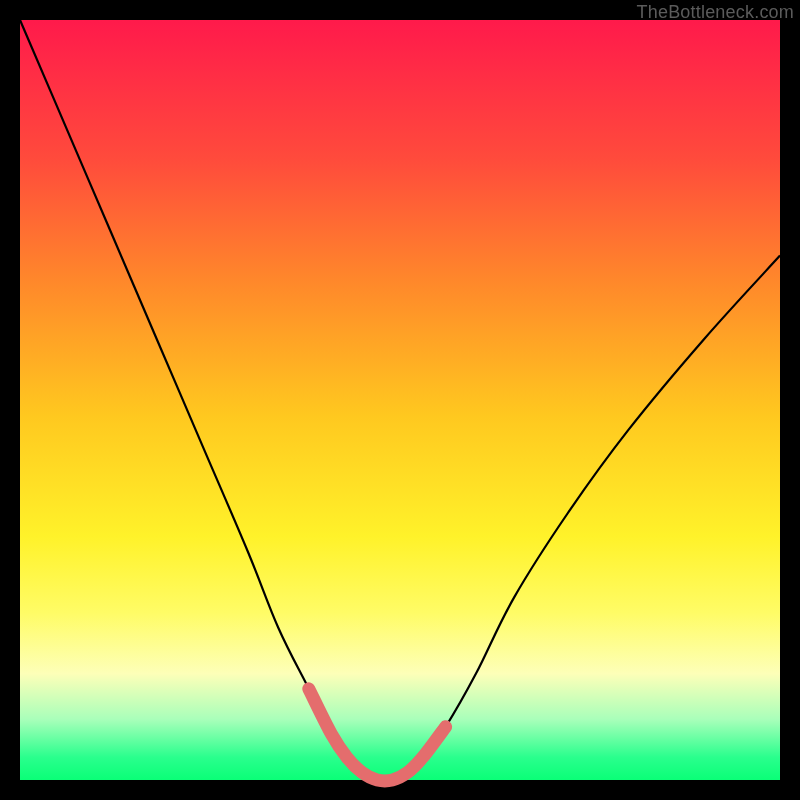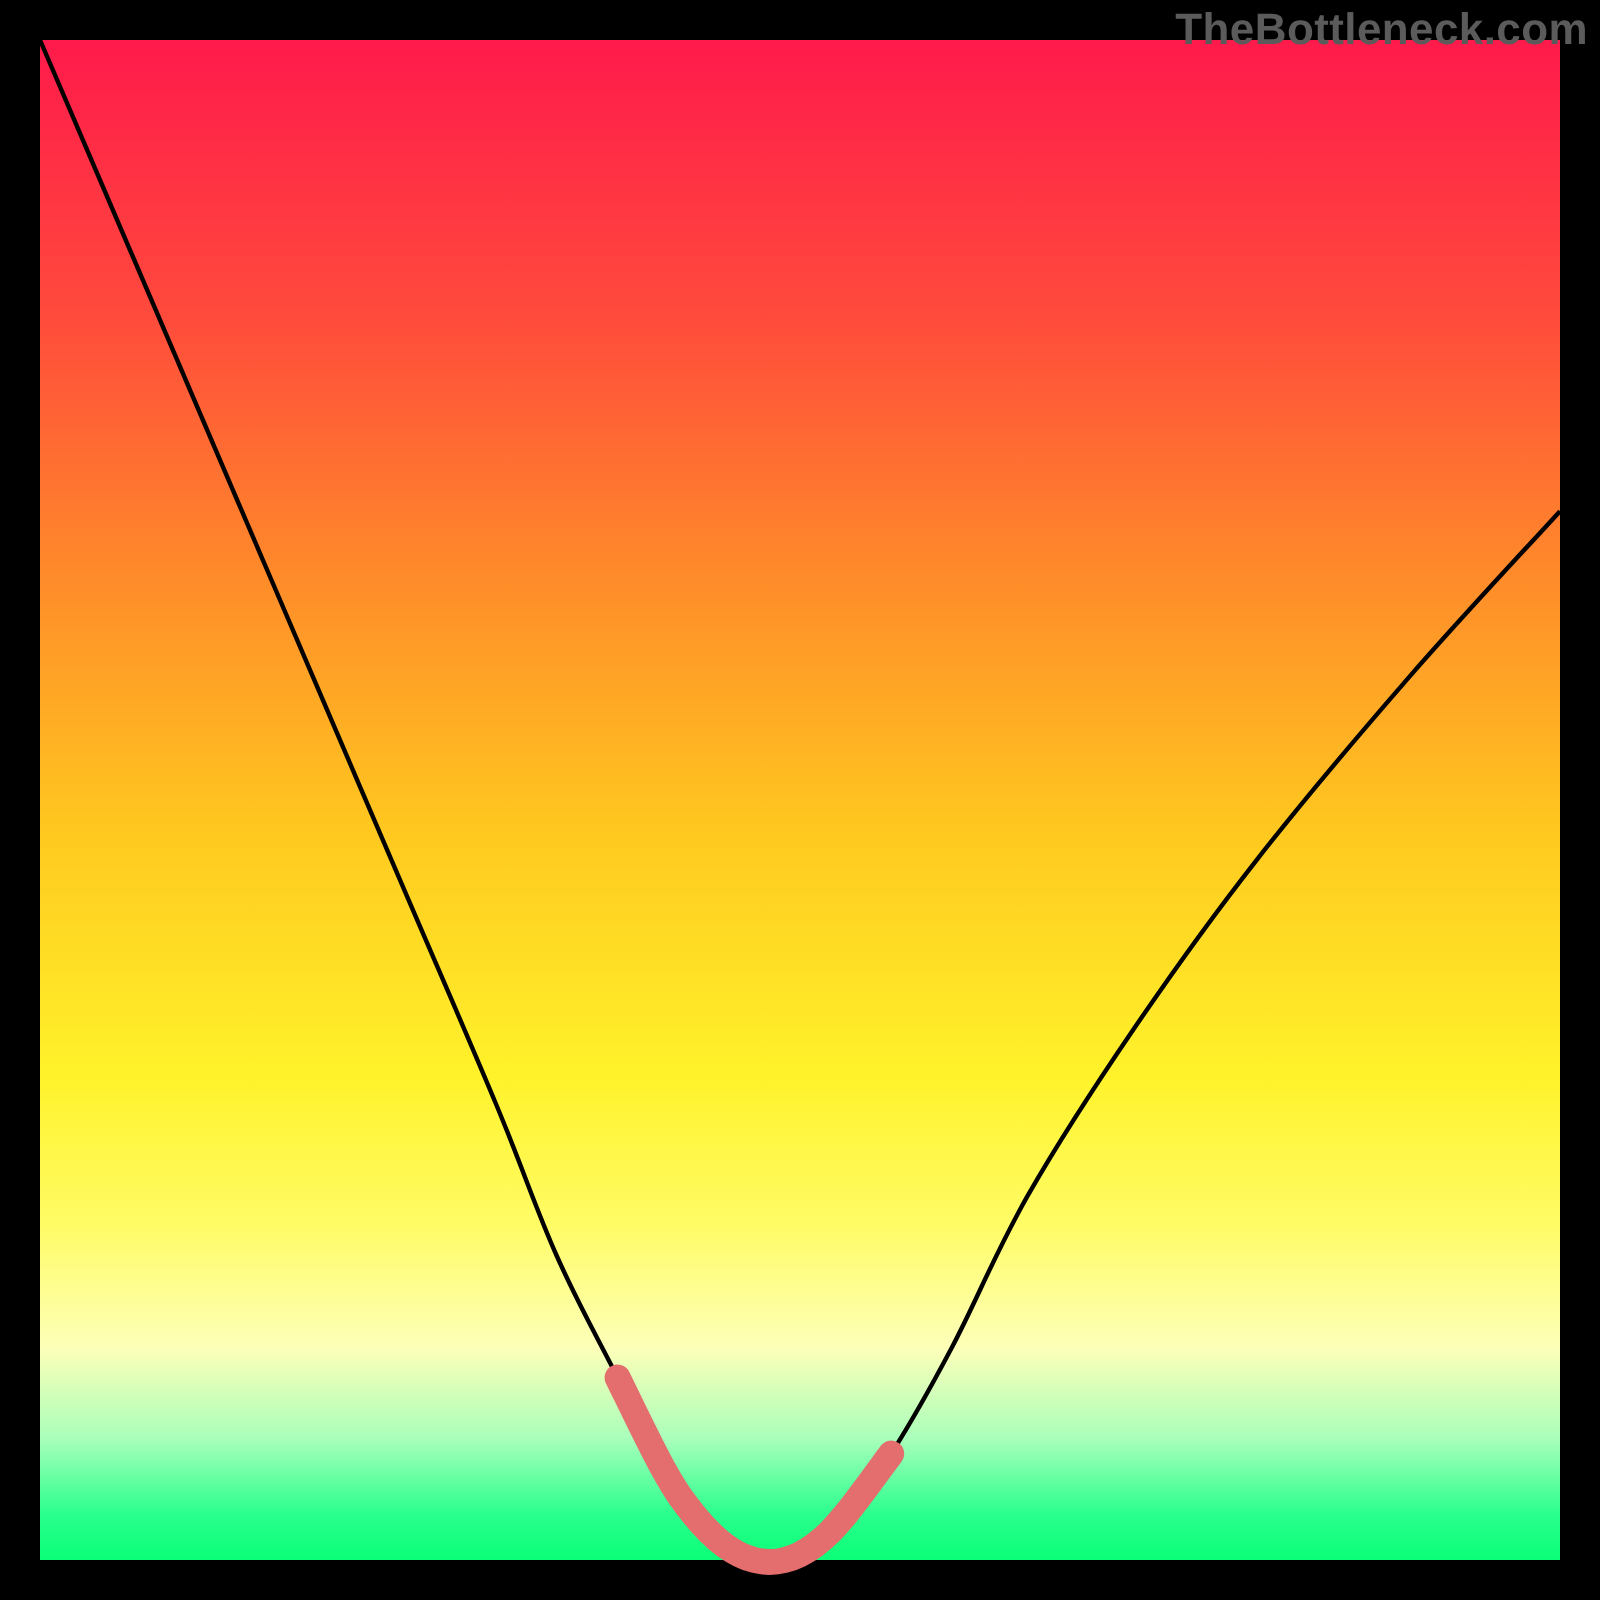--- a/index.html
+++ b/index.html
@@ -45,22 +45,22 @@
     top: 0;
     width: 760px;
     height: 760px;
     overflow: visible;
   }
   .watermark {
     position: absolute;
     top: 2px;
     right: 6px;
     color: #5b5b5b;
-    font-size: 22px;
-    font-weight: 700;
+    font-size: 18px;
+    font-weight: 400;
     letter-spacing: 0.2px;
     user-select: none;
   }
 </style>
 </head>
 <body>
 
 <div class="frame">
   <div class="gradient"></div>
 

